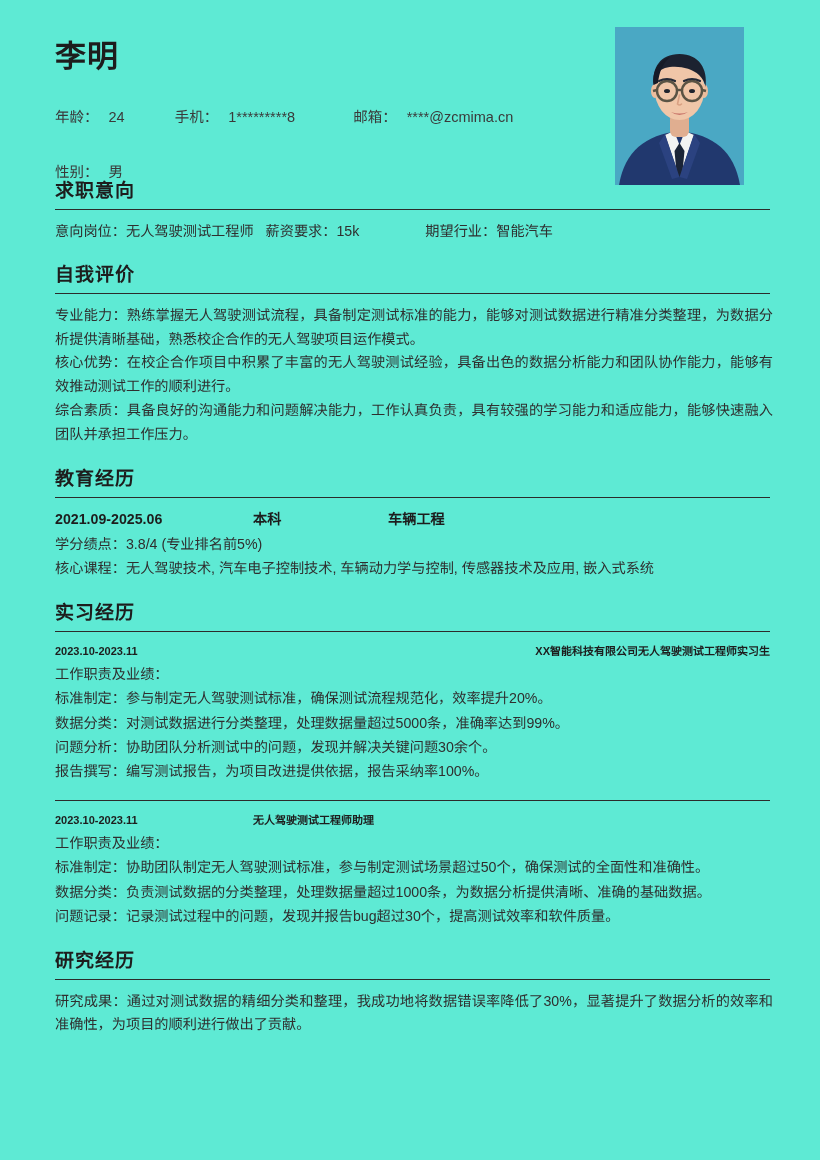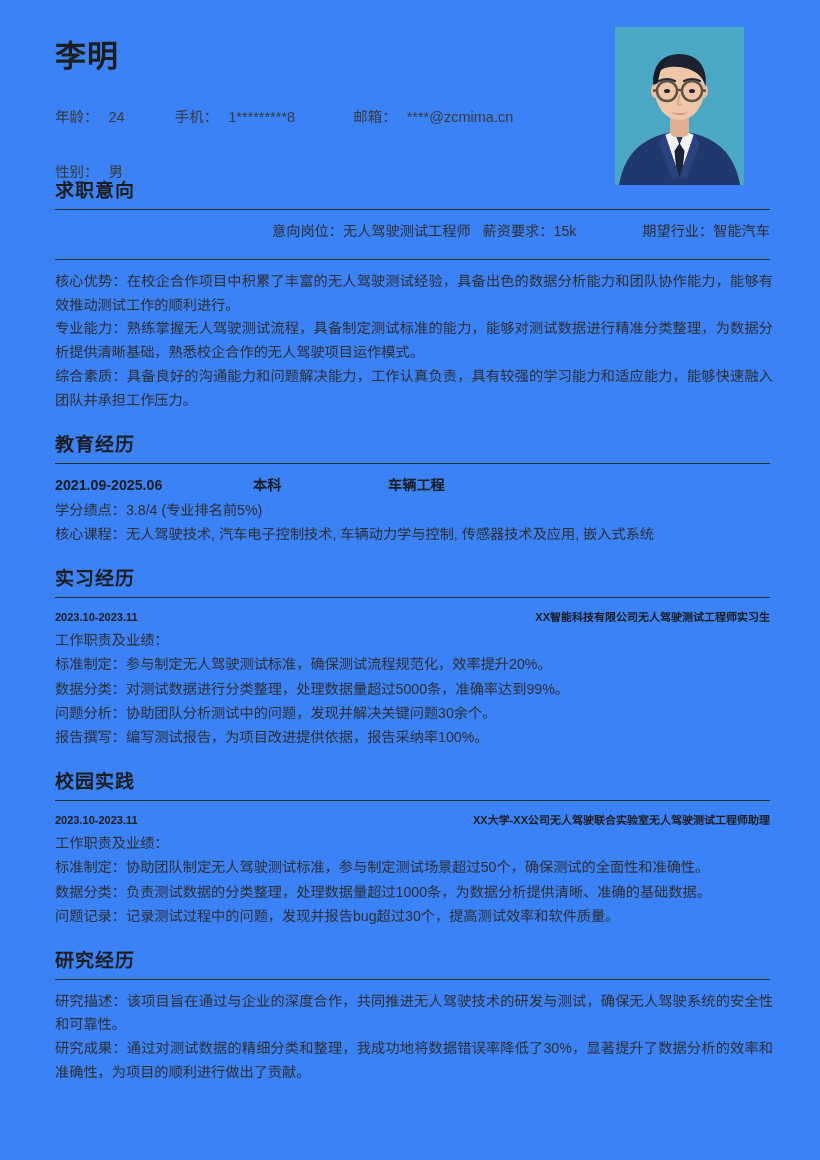--- a/index.html
+++ b/index.html
@@ -10,21 +10,21 @@
   }
   body {
     font-family: "Liberation Sans", "DejaVu Sans", sans-serif;
     color: #222222;
     -webkit-font-smoothing: antialiased;
   }
   .page {
     position: relative;
     width: 820px;
     height: 1160px;
-    background: #3b82f6;
+    background: #5eead4;
     overflow: hidden;
     box-sizing: border-box;
   }
 
   
   .header {
     position: relative;
     padding: 40px 50px 0 55px;
     height: 175px;
     box-sizing: border-box;
@@ -100,21 +100,20 @@
     color: #2f2f2f;
     margin: 0;
   }
 
   
   .intent-row {
     font-size: 14.2px;
     color: #2f2f2f;
     line-height: 1.6;
     white-space: nowrap;
-    text-align: right;
   }
   .intent-row .seg-gap { display: inline-block; width: 58px; }
 
   
   .exp-row {
     display: flex;
     align-items: baseline;
     font-size: 11px;
     font-weight: bold;
     color: #1d1d1d;
@@ -221,23 +220,24 @@
     <div class="intent-row">
       <span>意向岗位：</span><span>无人驾驶测试工程师</span>
       <span>&nbsp;</span>
       <span>薪资要求：</span><span>15k</span>
       <span class="seg-gap"></span>
       <span>期望行业：</span><span>智能汽车</span>
     </div>
   </div>
 
   <div class="section sec-block">
-    <hr class="sec-rule">
+    <h2 class="sec-title">自我评价</h2>
+    <hr class="sec-rule">
+    <p class="body-line">专业能力：熟练掌握无人驾驶测试流程，具备制定测试标准的能力，能够对测试数据进行精准分类整理，为数据分析提供清晰基础，熟悉校企合作的无人驾驶项目运作模式。</p>
     <p class="body-line">核心优势：在校企合作项目中积累了丰富的无人驾驶测试经验，具备出色的数据分析能力和团队协作能力，能够有效推动测试工作的顺利进行。</p>
-    <p class="body-line">专业能力：熟练掌握无人驾驶测试流程，具备制定测试标准的能力，能够对测试数据进行精准分类整理，为数据分析提供清晰基础，熟悉校企合作的无人驾驶项目运作模式。</p>
     <p class="body-line">综合素质：具备良好的沟通能力和问题解决能力，工作认真负责，具有较强的学习能力和适应能力，能够快速融入团队并承担工作压力。</p>
   </div>
 
   <div class="section sec-block">
     <h2 class="sec-title">教育经历</h2>
     <hr class="sec-rule">
     <div class="edu-row">
       <span class="edu-date">2021.09-2025.06</span>
       <span class="edu-degree">本科</span>
       <span class="edu-major">车辆工程</span>
@@ -255,33 +255,30 @@
       <span class="exp-role">无人驾驶测试工程师实习生</span>
     </div>
     <p class="sub-line">工作职责及业绩：</p>
     <p class="sub-line">标准制定：参与制定无人驾驶测试标准，确保测试流程规范化，效率提升20%。</p>
     <p class="sub-line">数据分类：对测试数据进行分类整理，处理数据量超过5000条，准确率达到99%。</p>
     <p class="sub-line">问题分析：协助团队分析测试中的问题，发现并解决关键问题30余个。</p>
     <p class="sub-line">报告撰写：编写测试报告，为项目改进提供依据，报告采纳率100%。</p>
   </div>
 
   <div class="section sec-block">
-    <h2 class="sec-title">校园实践</h2>
     <hr class="sec-rule">
     <div class="exp-row">
       <span class="exp-date">2023.10-2023.11</span>
-      <span class="exp-org exp-org-center">XX大学-XX公司无人驾驶联合实验室</span>
       <span class="exp-role">无人驾驶测试工程师助理</span>
     </div>
     <p class="sub-line">工作职责及业绩：</p>
     <p class="sub-line">标准制定：协助团队制定无人驾驶测试标准，参与制定测试场景超过50个，确保测试的全面性和准确性。</p>
     <p class="sub-line">数据分类：负责测试数据的分类整理，处理数据量超过1000条，为数据分析提供清晰、准确的基础数据。</p>
     <p class="sub-line">问题记录：记录测试过程中的问题，发现并报告bug超过30个，提高测试效率和软件质量。</p>
   </div>
 
   <div class="section sec-block">
     <h2 class="sec-title">研究经历</h2>
     <hr class="sec-rule">
-    <p class="body-line">研究描述：该项目旨在通过与企业的深度合作，共同推进无人驾驶技术的研发与测试，确保无人驾驶系统的安全性和可靠性。</p>
     <p class="body-line">研究成果：通过对测试数据的精细分类和整理，我成功地将数据错误率降低了30%，显著提升了数据分析的效率和准确性，为项目的顺利进行做出了贡献。</p>
   </div>
 
 </div>
 
 </body></html>

